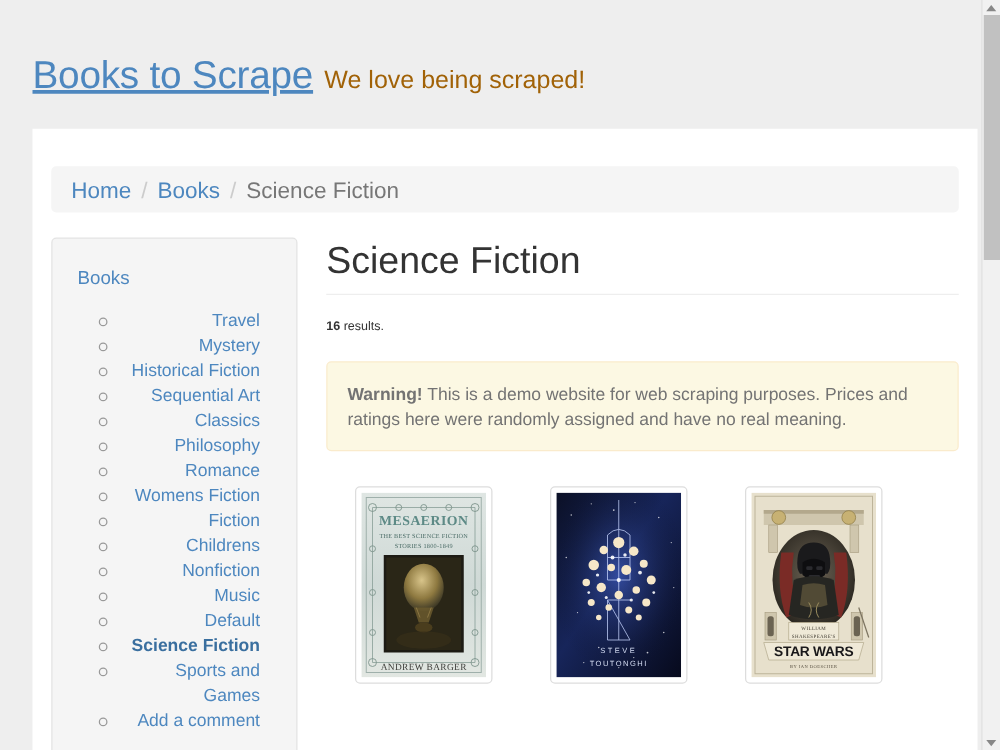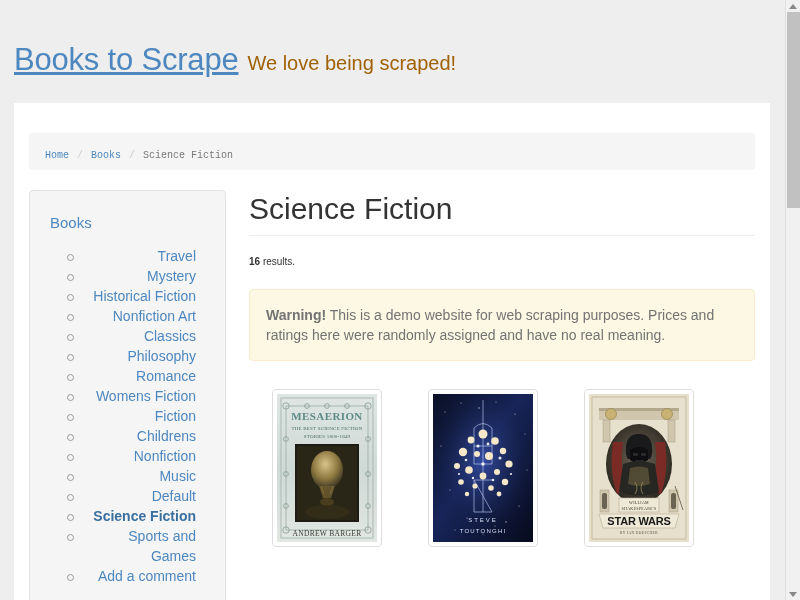--- a/index.html
+++ b/index.html
@@ -18,21 +18,21 @@
   
   #viewport {
     position: relative;
     width: 800px;
     height: 600px;
     overflow: hidden;
     background: #eeeeee;
   }
   #page {
     position: absolute;
-    left: 0; top: 0;
+    left: 12px; top: 0;
     width: 785px;
     height: 600px;
     background: #eeeeee;
   }
 
   
   .site-header {
     padding: 44px 0 28px 14px;
     background: #eeeeee;
   }
@@ -65,24 +65,23 @@
   }
 
   
   .breadcrumb {
     background: #f5f5f5;
     border-radius: 4px;
     padding: 9px 16px;
     margin: 0 0 20px 0;
     list-style: none;
     display: flex;
-    align-items: flex-end;
-    font-size: 10px;
+    align-items: flex-start;
+    font-size: 18px;
     height: 37px;
-    font-family: Liberation Mono, monospace;
   }
   .breadcrumb li { display: flex; align-items: center; }
   .breadcrumb a {
     color: #4d87bf;
     text-decoration: none;
   }
   .breadcrumb .sep {
     color: #cccccc;
     padding: 0 8px;
   }
@@ -275,21 +274,21 @@
 
       <div class="row">
 
         <div class="sidebar">
           <div class="side-panel">
             <h4 class="side-heading">Books</h4>
             <ul class="side-list" id="sidebar-list">
                 <li><a href="#">Travel</a></li>
                 <li><a href="#">Mystery</a></li>
                 <li><a href="#">Historical Fiction</a></li>
-                <li><a href="#">Nonfiction Art</a></li>
+                <li><a href="#">Sequential Art</a></li>
                 <li><a href="#">Classics</a></li>
                 <li><a href="#">Philosophy</a></li>
                 <li><a href="#">Romance</a></li>
                 <li><a href="#">Womens Fiction</a></li>
                 <li><a href="#">Fiction</a></li>
                 <li><a href="#">Childrens</a></li>
                 <li><a href="#">Nonfiction</a></li>
                 <li><a href="#">Music</a></li>
                 <li><a href="#">Default</a></li>
                 <li class="active"><a href="#">Science Fiction</a></li>

